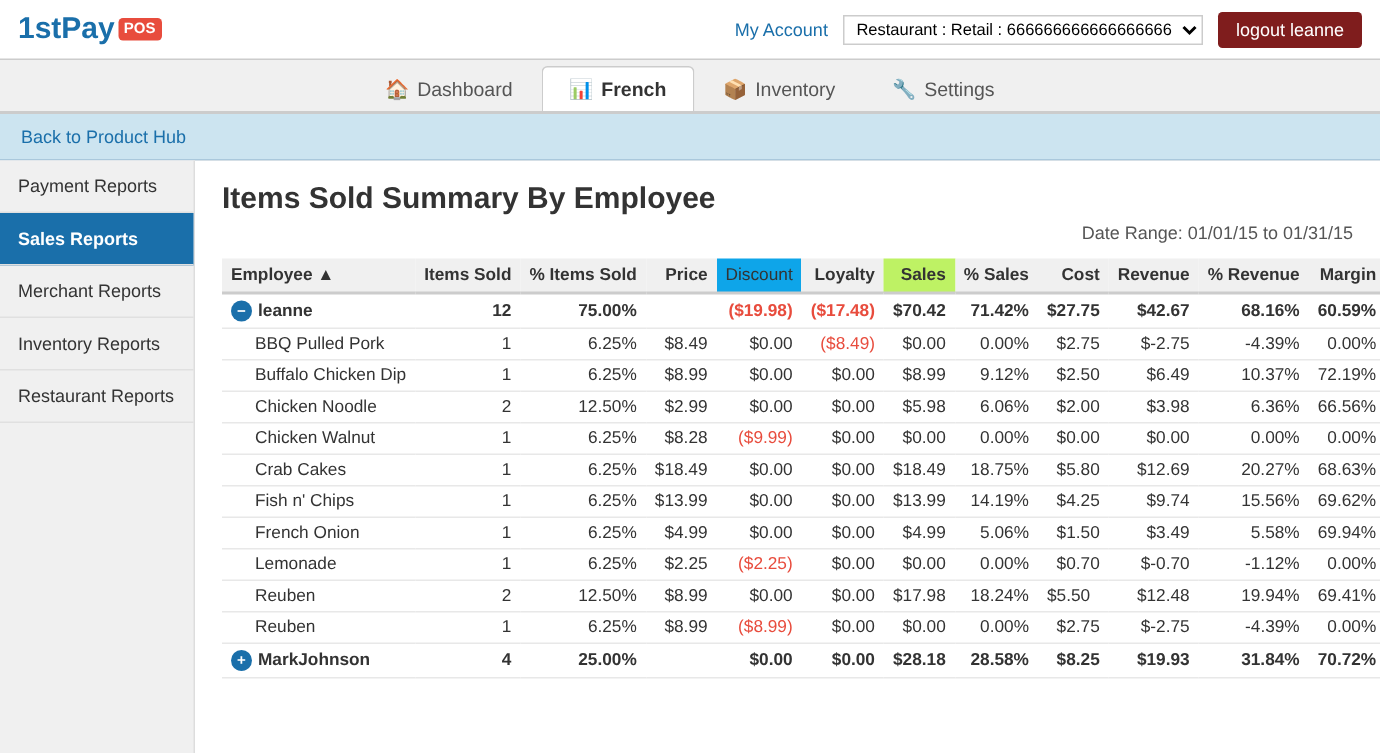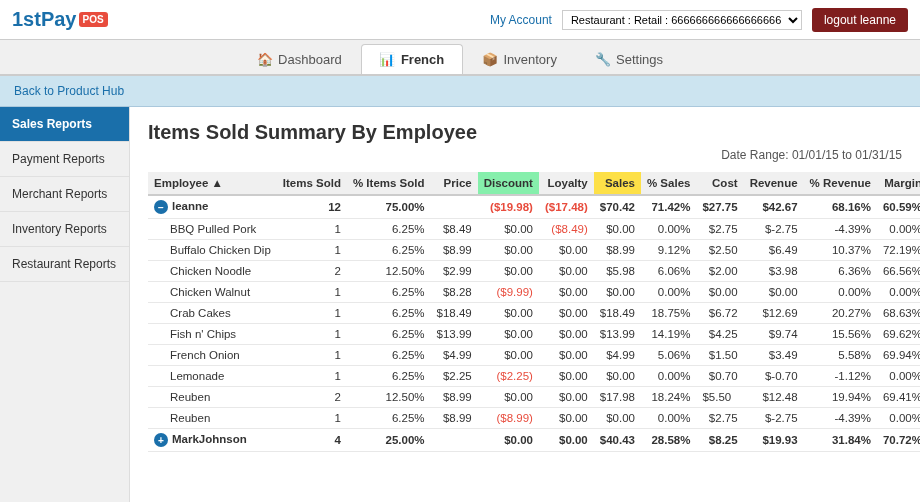--- a/index.html
+++ b/index.html
@@ -72,25 +72,25 @@
   </div>
 </div>
 
 <div id="sub-header" style="background:#cce4f0;padding:8px 14px;border-bottom:1px solid #aac8dc;">
   <a style="color:#1a6faa;font-size:12px;cursor:pointer;text-decoration:none;">Back to Product Hub</a>
 </div>
 
 <div id="content" style="display:flex;min-height:420px;background:#e8e8e8;">
 
   <div id="sidebar" style="width:130px;background:#f0f0f0;border-right:1px solid #ddd;">
+    <div class="sidebar-item" style="padding:10px 12px;cursor:pointer;font-size:12px;color:#333;border-bottom:1px solid #e0e0e0;">
+      <span>Payment Reports</span>
+    </div>
     <div class="sidebar-item active" style="padding:10px 12px;cursor:pointer;font-size:12px;color:#fff;background:#1a6faa;font-weight:bold;border-bottom:1px solid #e0e0e0;">
       <span>Sales Reports</span>
-    </div>
-    <div class="sidebar-item" style="padding:10px 12px;cursor:pointer;font-size:12px;color:#333;border-bottom:1px solid #e0e0e0;">
-      <span>Payment Reports</span>
     </div>
     <div class="sidebar-item" style="padding:10px 12px;cursor:pointer;font-size:12px;color:#333;border-bottom:1px solid #e0e0e0;">
       <span>Merchant Reports</span>
     </div>
     <div class="sidebar-item" style="padding:10px 12px;cursor:pointer;font-size:12px;color:#333;border-bottom:1px solid #e0e0e0;">
       <span>Inventory Reports</span>
     </div>
     <div class="sidebar-item" style="padding:10px 12px;cursor:pointer;font-size:12px;color:#333;border-bottom:1px solid #e0e0e0;">
       <span>Restaurant Reports</span>
     </div>
@@ -102,23 +102,23 @@
     </div>
     <div style="font-size:12px;color:#555;margin-bottom:10px;text-align:right;">Date Range: 01/01/15 to 01/31/15</div>
 
     <table id="report-table" style="width:100%;border-collapse:collapse;font-size:11.5px;">
       <thead>
         <tr>
           <th style="background:#f0f0f0;border-bottom:2px solid #ccc;padding:5px 6px;text-align:left;font-weight:bold;white-space:nowrap;">Employee ▲</th>
           <th style="background:#f0f0f0;border-bottom:2px solid #ccc;padding:5px 6px;text-align:right;font-weight:bold;white-space:nowrap;">Items Sold</th>
           <th style="background:#f0f0f0;border-bottom:2px solid #ccc;padding:5px 6px;text-align:right;font-weight:bold;white-space:nowrap;">% Items Sold</th>
           <th style="background:#f0f0f0;border-bottom:2px solid #ccc;padding:5px 6px;text-align:right;font-weight:bold;">Price</th>
-          <th style="background:#86efac;border-bottom:2px solid #ccc;padding:5px 6px;text-align:left;font-weight:bold;">Discount</th>
+          <th style="background:#0ea5e9;border-bottom:2px solid #ccc;padding:5px 6px;text-align:left;font-weight:normal;">Discount</th>
           <th style="background:#f0f0f0;border-bottom:2px solid #ccc;padding:5px 6px;text-align:right;font-weight:bold;">Loyalty</th>
-          <th style="background:#fde047;border-bottom:2px solid #ccc;padding:5px 6px;text-align:right;font-weight:bold;">Sales</th>
+          <th style="background:#bef264;border-bottom:2px solid #ccc;padding:5px 6px;text-align:right;font-weight:bold;">Sales</th>
           <th style="background:#f0f0f0;border-bottom:2px solid #ccc;padding:5px 6px;text-align:right;font-weight:bold;">% Sales</th>
           <th style="background:#f0f0f0;border-bottom:2px solid #ccc;padding:5px 6px;text-align:right;font-weight:bold;">Cost</th>
           <th style="background:#f0f0f0;border-bottom:2px solid #ccc;padding:5px 6px;text-align:right;font-weight:bold;">Revenue</th>
           <th style="background:#f0f0f0;border-bottom:2px solid #ccc;padding:5px 6px;text-align:right;font-weight:bold;">% Revenue</th>
           <th style="background:#f0f0f0;border-bottom:2px solid #ccc;padding:5px 6px;text-align:right;font-weight:bold;">Margin</th>
         </tr>
       </thead>
       <tbody id="table-body">
       <tr style="font-weight: bold;">
             <td style="padding: 4px 6px; border-bottom: 1px solid rgb(232, 232, 232); white-space: nowrap;"><button style="width: 14px; height: 14px; border-radius: 50%; background: rgb(26, 111, 170); color: rgb(255, 255, 255); border: none; cursor: pointer; font-size: 10px; font-weight: bold; display: inline-flex; align-items: center; justify-content: center; margin-right: 4px; vertical-align: middle;">−</button><span>leanne</span></td>
@@ -192,21 +192,21 @@
           </tr>
           <tr>
             <td style="padding: 4px 6px 4px 22px; border-bottom: 1px solid rgb(232, 232, 232); white-space: nowrap;"><span>Crab Cakes</span></td>
             <td style="padding: 4px 6px; border-bottom: 1px solid rgb(232, 232, 232); text-align: right; white-space: nowrap;">1</td>
             <td style="padding: 4px 6px; border-bottom: 1px solid rgb(232, 232, 232); text-align: right; white-space: nowrap;">6.25%</td>
             <td style="padding: 4px 6px; border-bottom: 1px solid rgb(232, 232, 232); text-align: right; white-space: nowrap;">$18.49</td>
             <td style="padding: 4px 6px; border-bottom: 1px solid rgb(232, 232, 232); text-align: right; white-space: nowrap;">$0.00</td>
             <td style="padding: 4px 6px; border-bottom: 1px solid rgb(232, 232, 232); text-align: right; white-space: nowrap;">$0.00</td>
             <td style="padding: 4px 6px; border-bottom: 1px solid rgb(232, 232, 232); text-align: right; white-space: nowrap;">$18.49</td>
             <td style="padding: 4px 6px; border-bottom: 1px solid rgb(232, 232, 232); text-align: right; white-space: nowrap;">18.75%</td>
-            <td style="padding: 4px 6px; border-bottom: 1px solid rgb(232, 232, 232); text-align: right; white-space: nowrap;">$6.72</td>
+            <td style="padding: 4px 6px; border-bottom: 1px solid rgb(232, 232, 232); text-align: right; white-space: nowrap;">$5.80</td>
             <td style="padding: 4px 6px; border-bottom: 1px solid rgb(232, 232, 232); text-align: right; white-space: nowrap;">$12.69</td>
             <td style="padding: 4px 6px; border-bottom: 1px solid rgb(232, 232, 232); text-align: right; white-space: nowrap;">20.27%</td>
             <td style="padding: 4px 6px; border-bottom: 1px solid rgb(232, 232, 232); text-align: right; white-space: nowrap;">68.63%</td>
           </tr>
           <tr>
             <td style="padding: 4px 6px 4px 22px; border-bottom: 1px solid rgb(232, 232, 232); white-space: nowrap;"><span>Fish n' Chips</span></td>
             <td style="padding: 4px 6px; border-bottom: 1px solid rgb(232, 232, 232); text-align: right; white-space: nowrap;">1</td>
             <td style="padding: 4px 6px; border-bottom: 1px solid rgb(232, 232, 232); text-align: right; white-space: nowrap;">6.25%</td>
             <td style="padding: 4px 6px; border-bottom: 1px solid rgb(232, 232, 232); text-align: right; white-space: nowrap;">$13.99</td>
             <td style="padding: 4px 6px; border-bottom: 1px solid rgb(232, 232, 232); text-align: right; white-space: nowrap;">$0.00</td>
@@ -274,21 +274,21 @@
             <td style="padding: 4px 6px; border-bottom: 1px solid rgb(232, 232, 232); text-align: right; white-space: nowrap;">-4.39%</td>
             <td style="padding: 4px 6px; border-bottom: 1px solid rgb(232, 232, 232); text-align: right; white-space: nowrap;">0.00%</td>
           </tr>
           <tr style="font-weight: bold;">
             <td style="padding: 4px 6px; border-bottom: 1px solid rgb(232, 232, 232); white-space: nowrap;"><button style="width: 14px; height: 14px; border-radius: 50%; background: rgb(26, 111, 170); color: rgb(255, 255, 255); border: none; cursor: pointer; font-size: 10px; font-weight: bold; display: inline-flex; align-items: center; justify-content: center; margin-right: 4px; vertical-align: middle;">+</button><span>MarkJohnson</span></td>
             <td style="padding: 4px 6px; border-bottom: 1px solid rgb(232, 232, 232); text-align: right; white-space: nowrap;">4</td>
             <td style="padding: 4px 6px; border-bottom: 1px solid rgb(232, 232, 232); text-align: right; white-space: nowrap;">25.00%</td>
             <td style="padding: 4px 6px; border-bottom: 1px solid rgb(232, 232, 232); text-align: right; white-space: nowrap;"></td>
             <td style="padding: 4px 6px; border-bottom: 1px solid rgb(232, 232, 232); text-align: right; white-space: nowrap;">$0.00</td>
             <td style="padding: 4px 6px; border-bottom: 1px solid rgb(232, 232, 232); text-align: right; white-space: nowrap;">$0.00</td>
-            <td style="padding: 4px 6px; border-bottom: 1px solid rgb(232, 232, 232); text-align: right; white-space: nowrap;">$40.43</td>
+            <td style="padding: 4px 6px; border-bottom: 1px solid rgb(232, 232, 232); text-align: right; white-space: nowrap;">$28.18</td>
             <td style="padding: 4px 6px; border-bottom: 1px solid rgb(232, 232, 232); text-align: right; white-space: nowrap;">28.58%</td>
             <td style="padding: 4px 6px; border-bottom: 1px solid rgb(232, 232, 232); text-align: right; white-space: nowrap;">$8.25</td>
             <td style="padding: 4px 6px; border-bottom: 1px solid rgb(232, 232, 232); text-align: right; white-space: nowrap;">$19.93</td>
             <td style="padding: 4px 6px; border-bottom: 1px solid rgb(232, 232, 232); text-align: right; white-space: nowrap;">31.84%</td>
             <td style="padding: 4px 6px; border-bottom: 1px solid rgb(232, 232, 232); text-align: right; white-space: nowrap;">70.72%</td>
           </tr>
         </tbody>
     </table>
   </div>
 </div>

